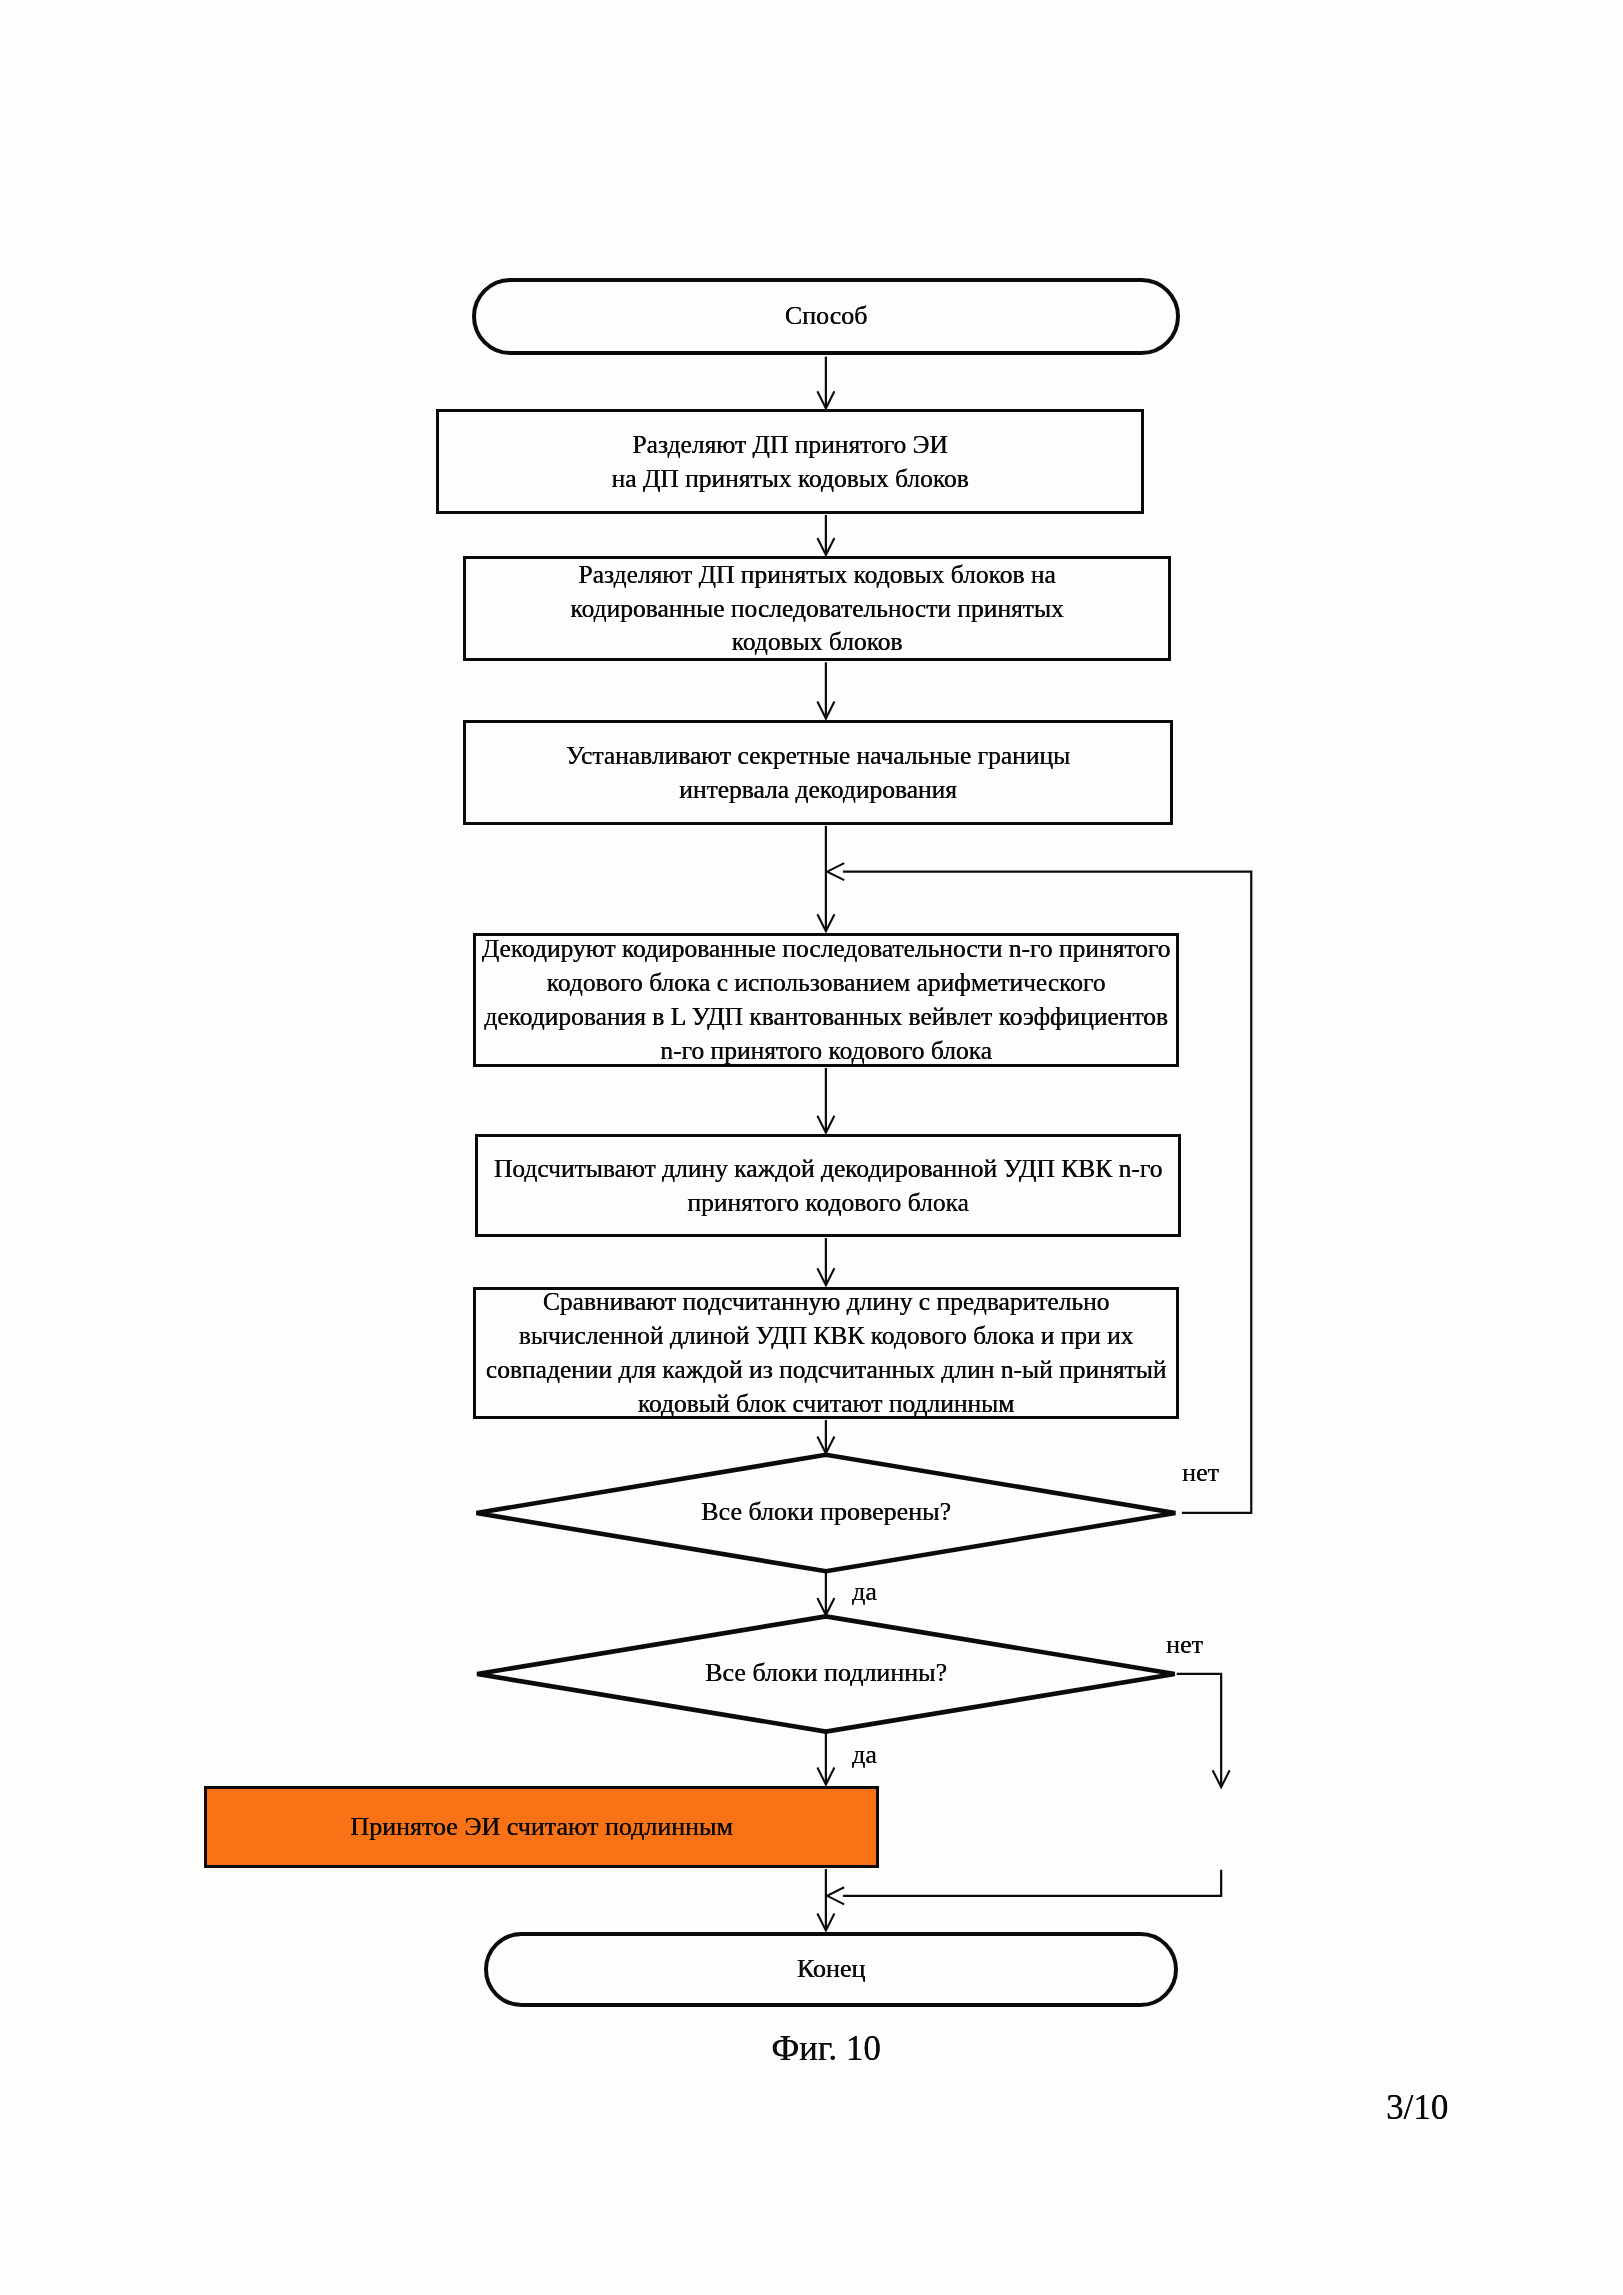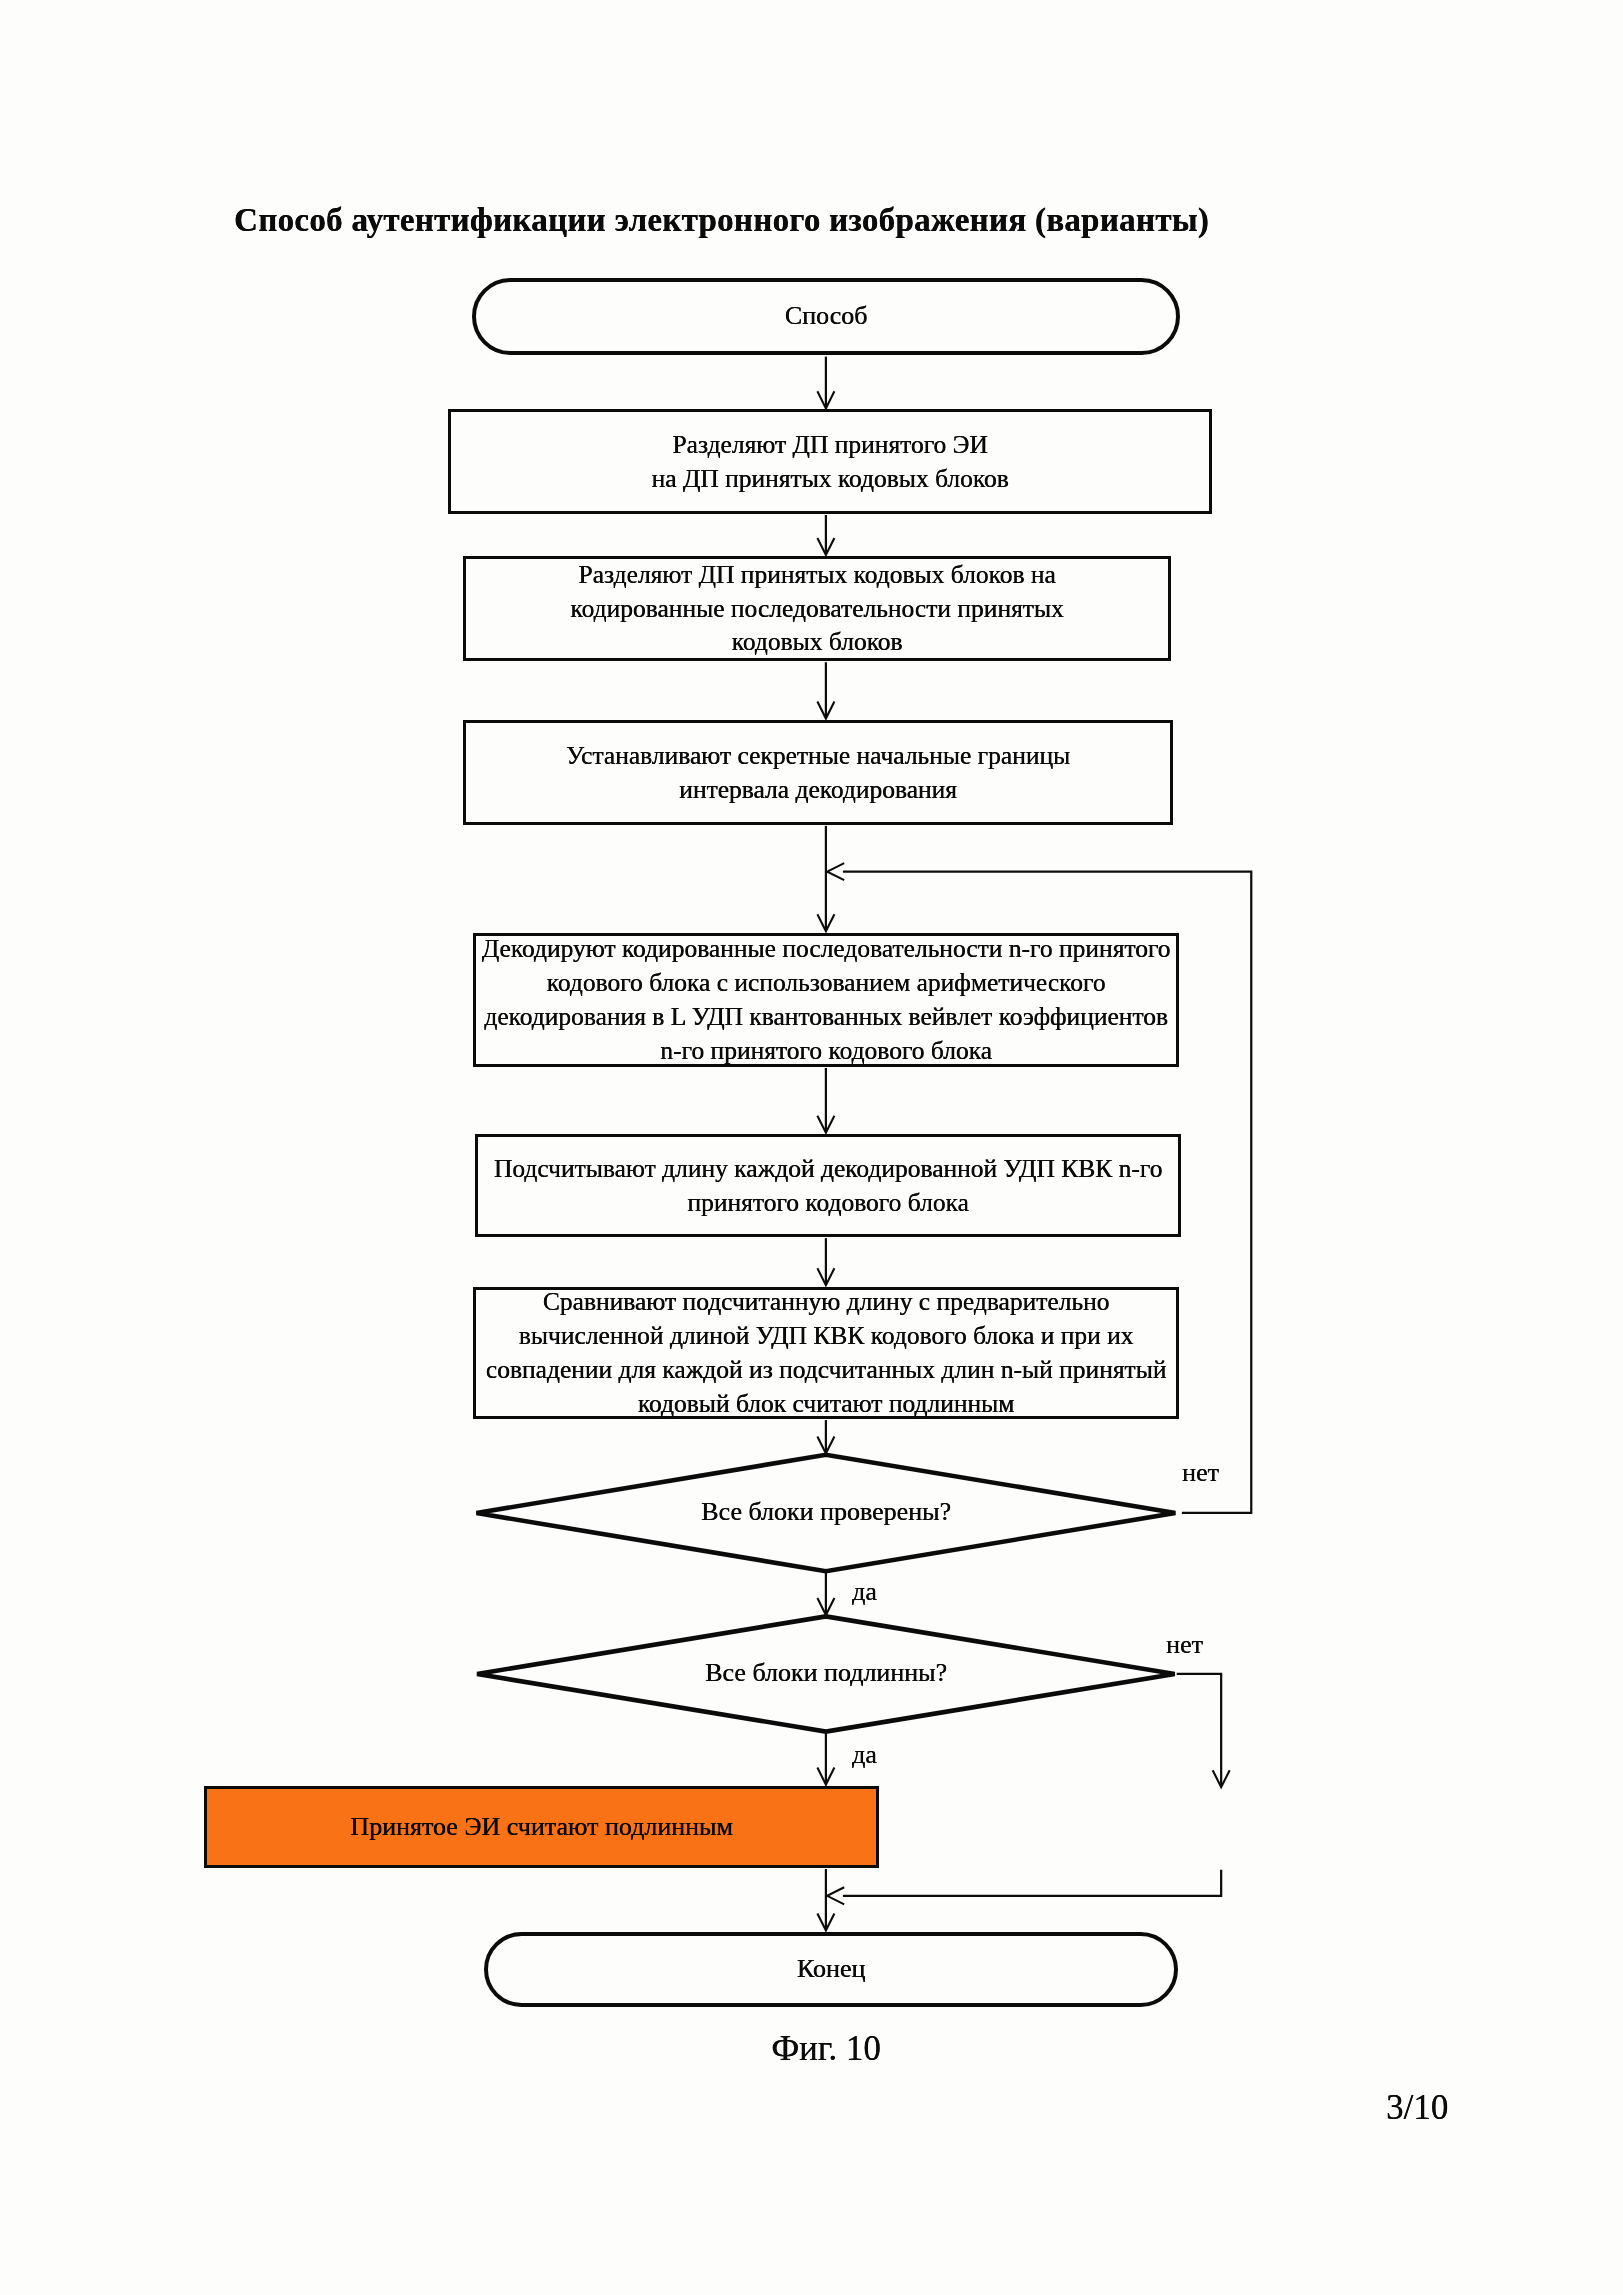--- a/index.html
+++ b/index.html
@@ -83,27 +83,26 @@
     <path class="ln" d="M1262 2647 V2724"></path>
     <path class="ah" d="M1249 2701 L1262 2727 L1275 2701"></path>
 
     <path class="ln" d="M1262 2856 V2947"></path>
     <path class="ah" d="M1249 2924 L1262 2950 L1275 2924"></path>
 
     <path class="ln" d="M1866 2857 V2897 H1288"></path>
     <path class="ah" d="M1290 2884 L1264 2897 L1290 2910"></path>
   </svg>
 
-  <div class="abs page-title" style="left:234px;top:202px;">Способ аутентификации электронного изображения (варианты)</div>
 
   <div class="abs node term" style="left:472px;top:278px;width:708px;height:77px;">
     <span class="txt">Способ</span>
   </div>
 
-  <div class="abs node proc" style="left:448px;top:409px;width:764px;height:105px;">
+  <div class="abs node proc" style="left:436px;top:409px;width:708px;height:105px;">
     <span class="txt">Разделяют ДП принятого ЭИ
 на ДП принятых кодовых блоков</span>
   </div>
 
   <div class="abs node proc" style="left:463px;top:556px;width:708px;height:105px;">
     <span class="txt">Разделяют ДП принятых кодовых блоков на
 кодированные последовательности принятых
 кодовых блоков</span>
   </div>
 

